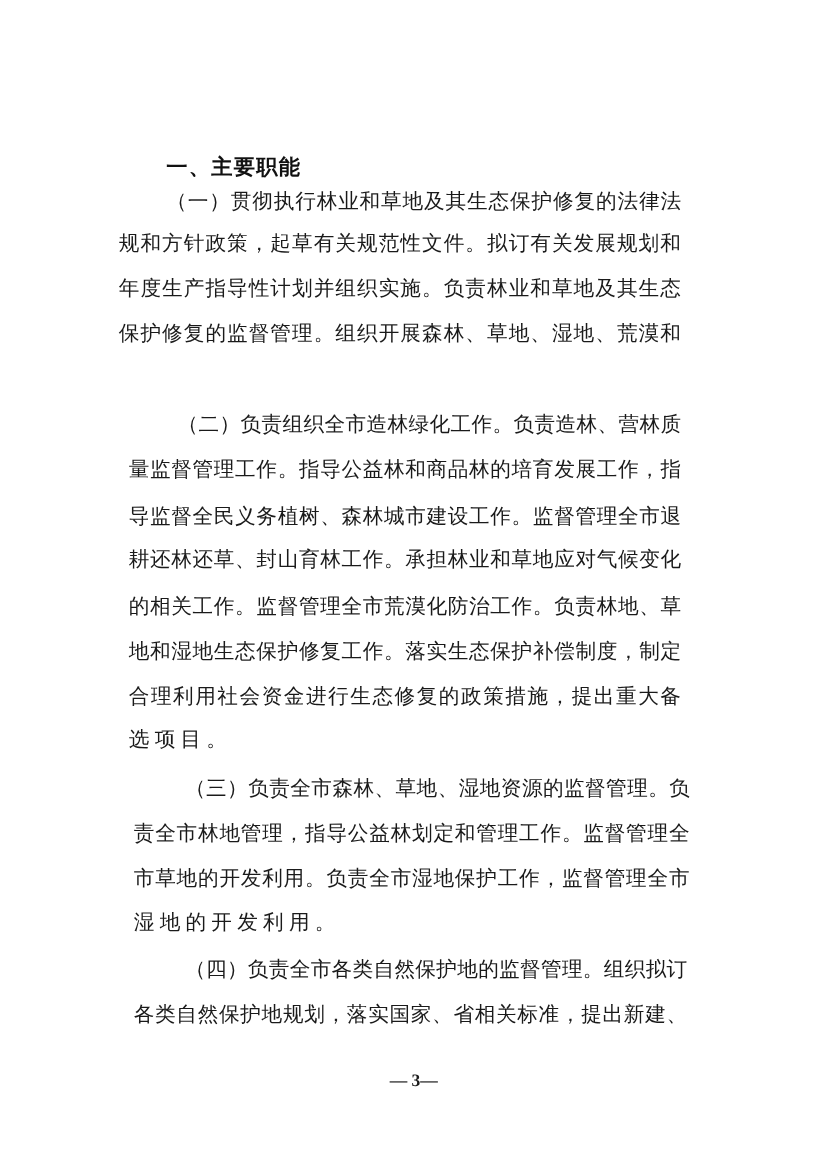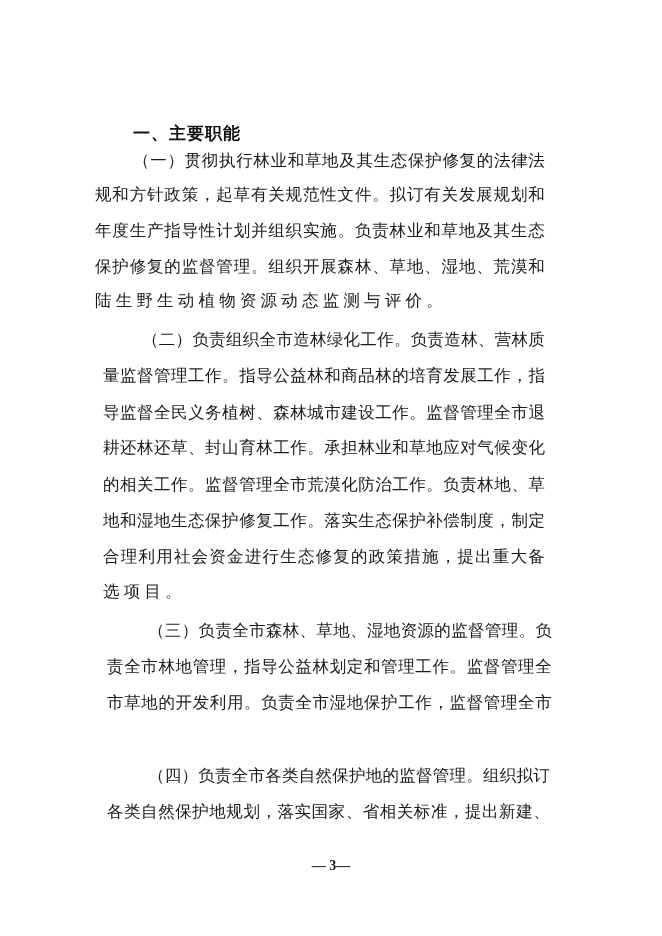--- a/index.html
+++ b/index.html
@@ -123,21 +123,20 @@
       <span>草</span>
       <span>地</span>
       <span>、</span>
       <span>湿</span>
       <span>地</span>
       <span>、</span>
       <span>荒</span>
       <span>漠</span>
       <span>和</span>
     </div>
-  <div class="line last" style="left:95px;top:290px;">陆生野生动植物资源动态监测与评价。</div>
 
   <div class="line" style="left:142px;top:329px;width:403px;">
       <span>（</span>
       <span>二</span>
       <span>）</span>
       <span>负</span>
       <span>责</span>
       <span>组</span>
       <span>织</span>
       <span>全</span>
@@ -402,20 +401,21 @@
       <span>工</span>
       <span>作</span>
       <span>，</span>
       <span>监</span>
       <span>督</span>
       <span>管</span>
       <span>理</span>
       <span>全</span>
       <span>市</span>
     </div>
+  <div class="line last" style="left:107px;top:727px;">湿地的开发利用。</div>
 
   <div class="line" style="left:148px;top:765px;width:402px;">
       <span>（</span>
       <span>四</span>
       <span>）</span>
       <span>负</span>
       <span>责</span>
       <span>全</span>
       <span>市</span>
       <span>各</span>

